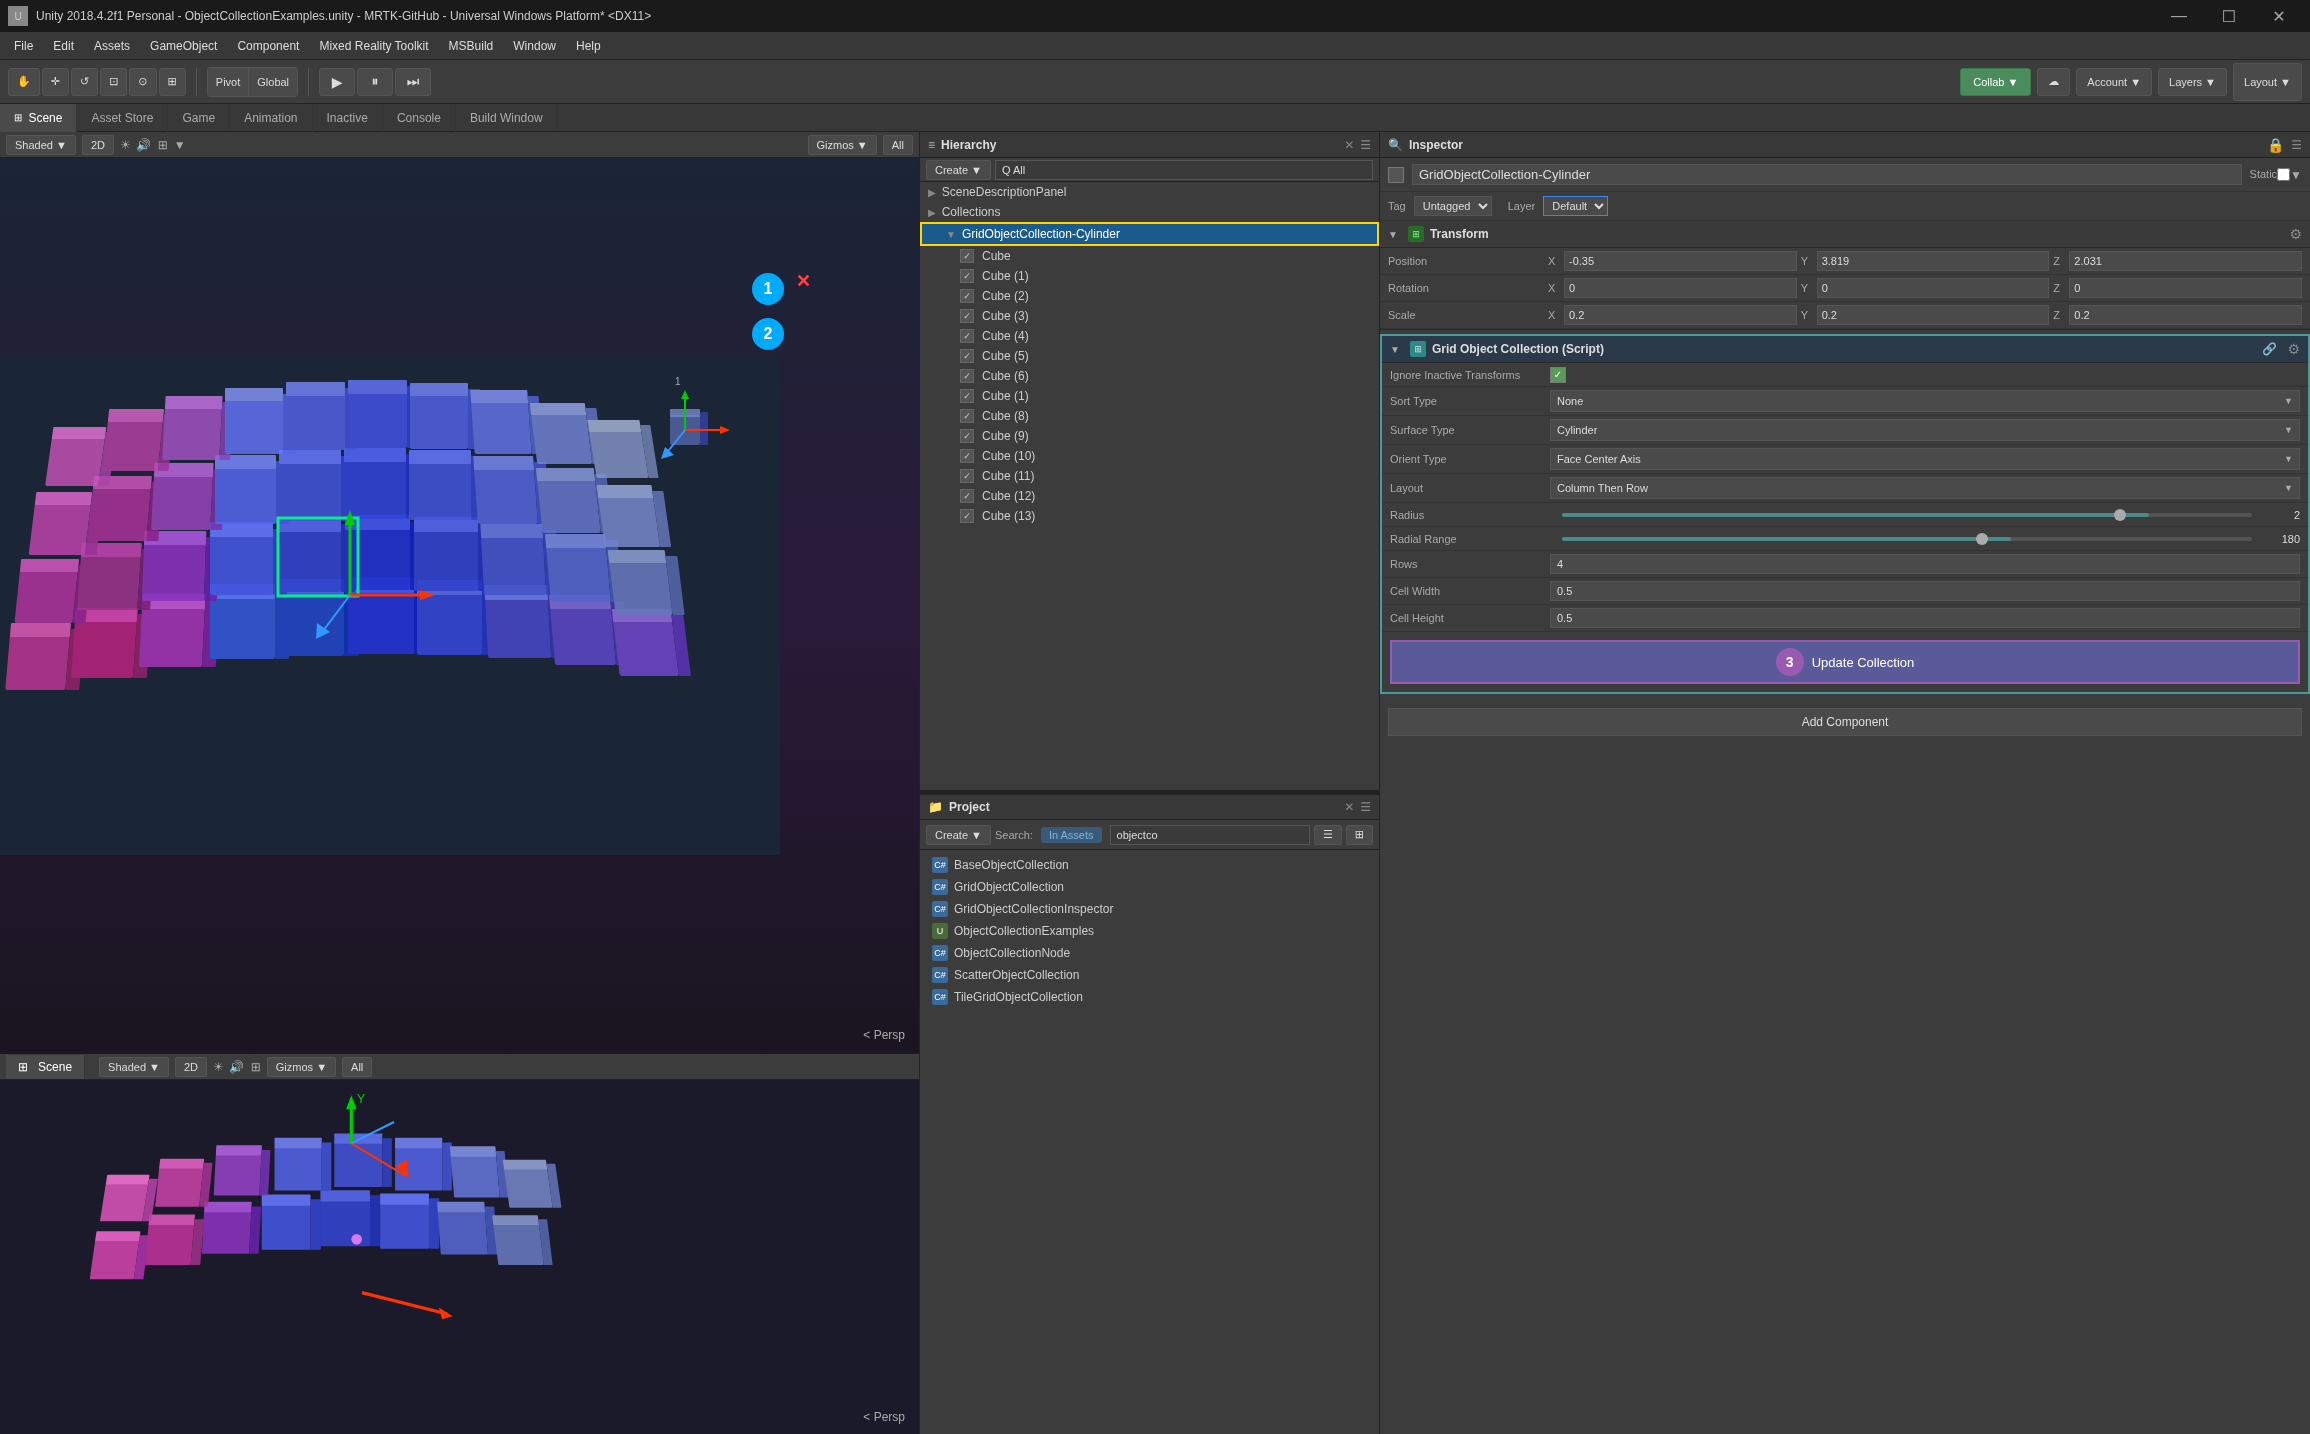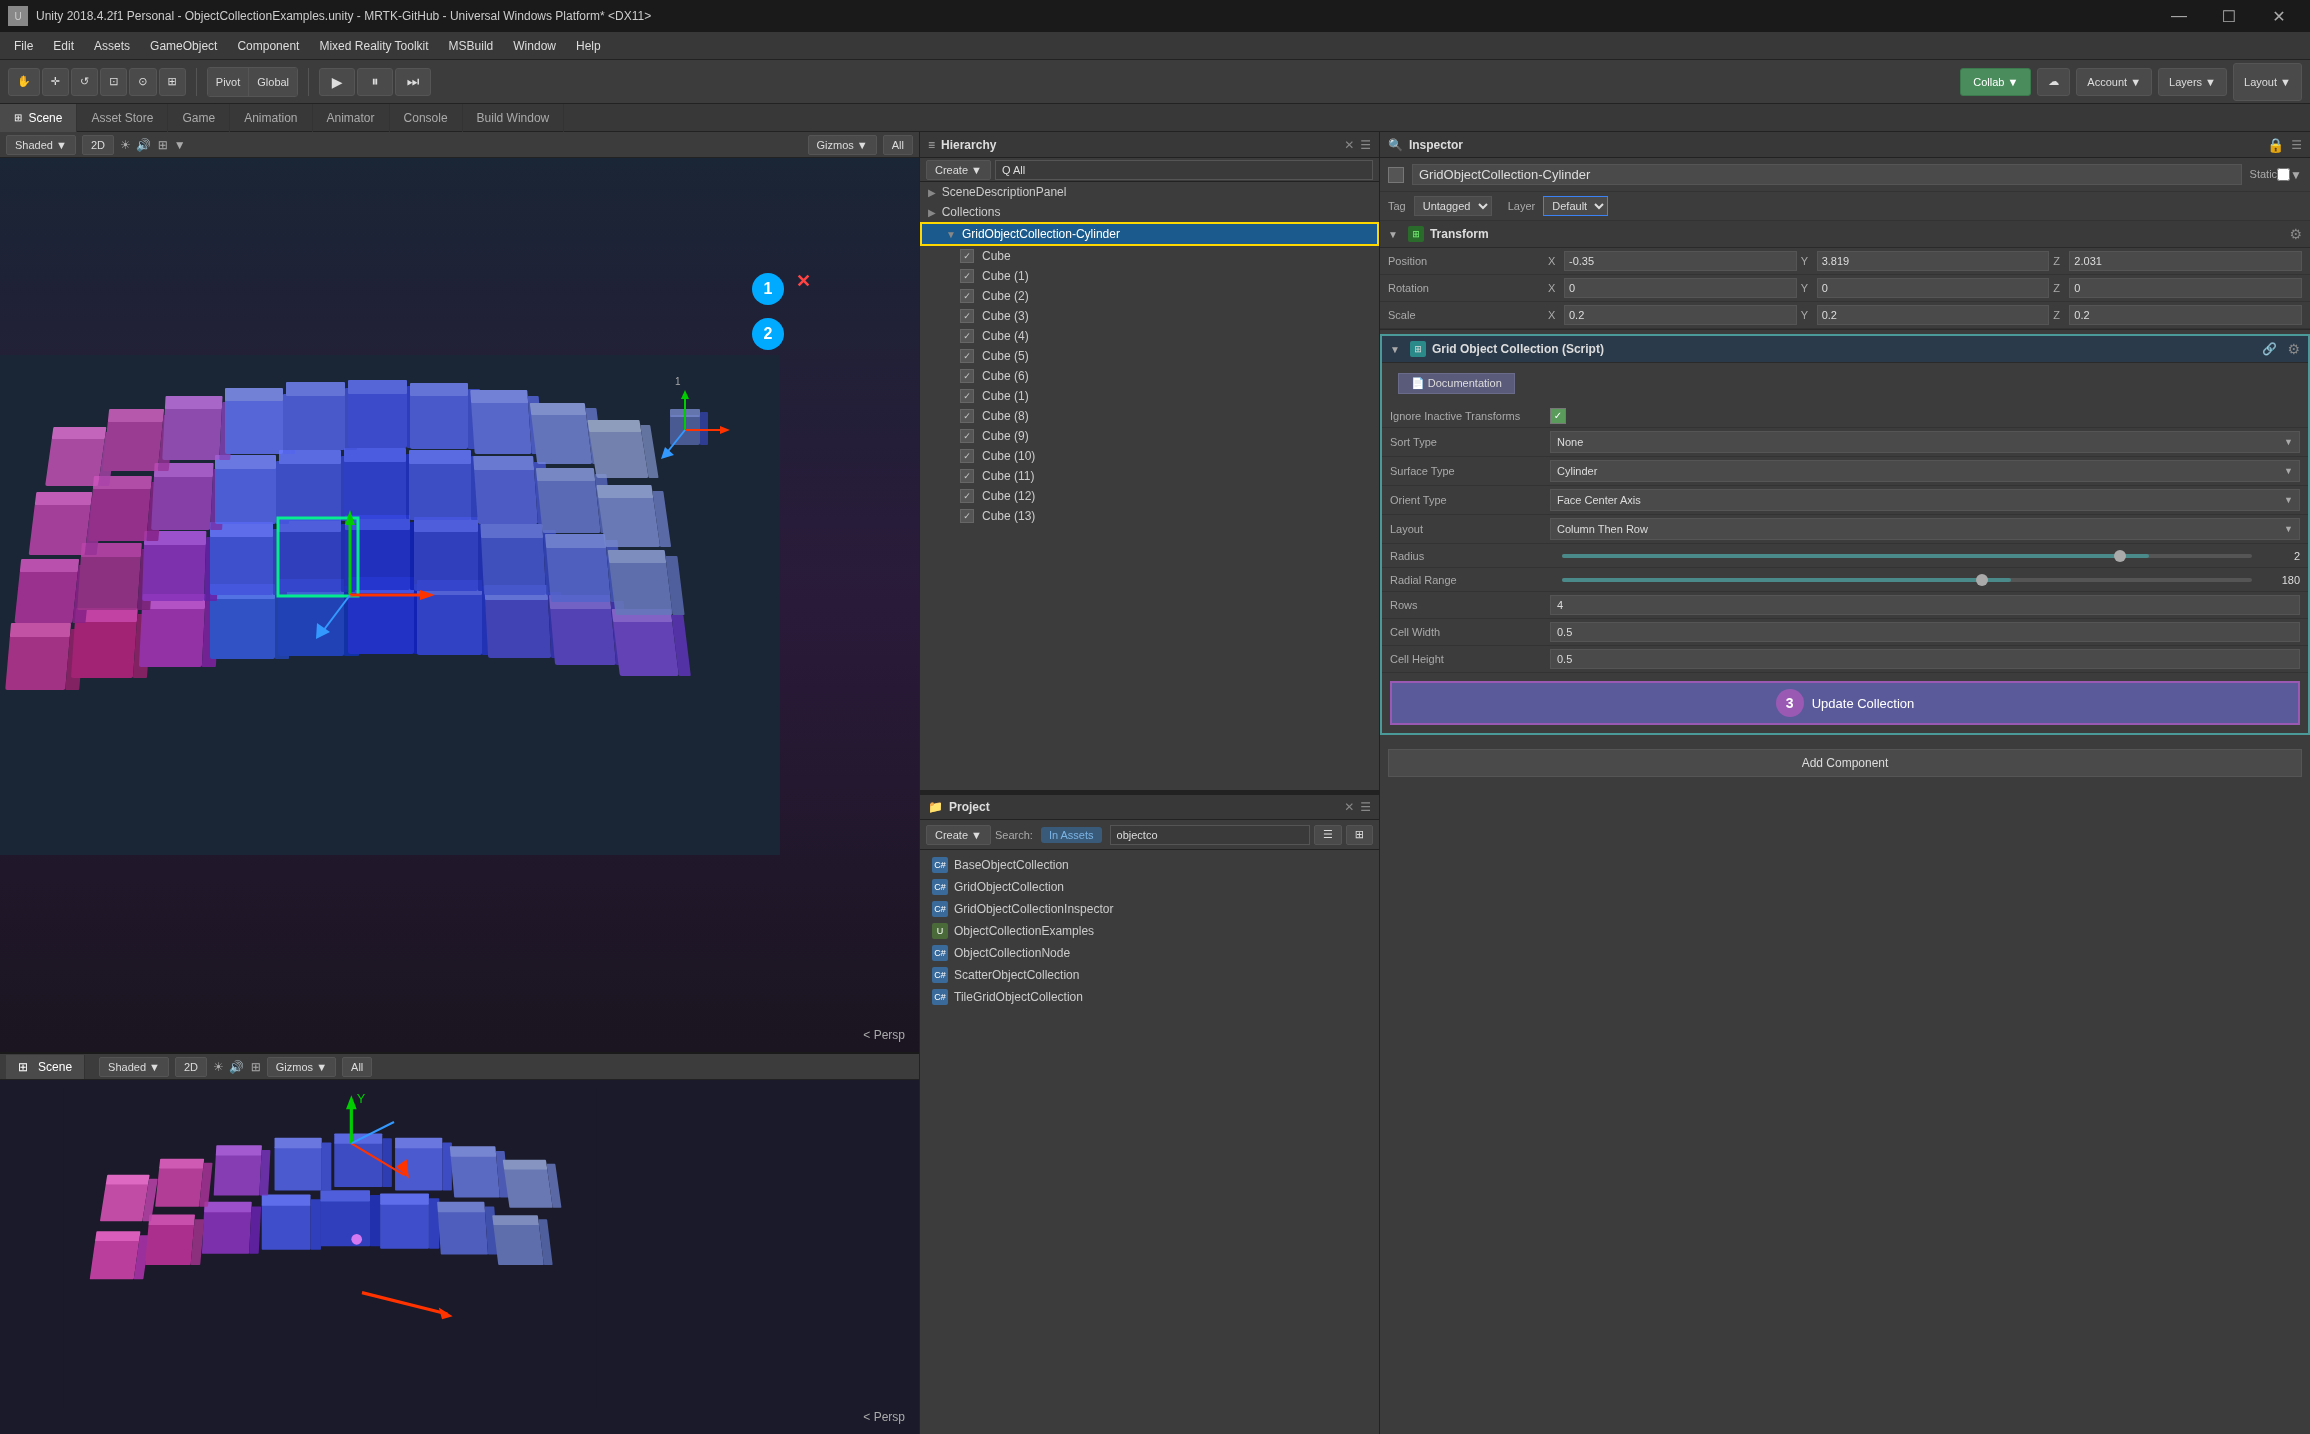--- a/index.html
+++ b/index.html
@@ -208,21 +208,21 @@
   <div class="tab">
     <span>Asset Store</span>
   </div>
   <div class="tab">
     <span>Game</span>
   </div>
   <div class="tab">
     <span>Animation</span>
   </div>
   <div class="tab">
-    <span>Animator</span>
+    <span>Inactive</span>
   </div>
   <div class="tab">
     <span>Console</span>
   </div>
   <div class="tab">
     <span>Build Window</span>
   </div>
 </div>
 
 <div id="main" style="display:flex; height:calc(1434px - 32px - 28px - 44px - 28px);">
@@ -872,26 +872,20 @@
 
     <div class="prop-section" style="border:2px solid #4a9a9a; margin:4px 0;">
       <div class="component-header" style="background:#2a3a4a; border-bottom:1px solid #2a2a2a;">
         <span class="component-expand">▼</span>
         <div class="component-icon teal" style="background:#2a8a8a;">⊞</div>
         <span class="grid-script-title">Grid Object Collection (Script)</span>
         <span style="color:#aaa; font-size:12px; margin-right:4px; cursor:pointer;">🔗</span>
         <span class="gear-icon">⚙</span>
       </div>
 
-      <div style="padding:4px 8px;">
-        <button class="doc-btn">
-          <span>📄</span>
-          <span>Documentation</span>
-        </button>
-      </div>
 
       <div class="prop-row">
         <span class="prop-label">Ignore Inactive Transforms</span>
         <div class="prop-value">
           <div class="checkbox-field">✓</div>
         </div>
       </div>
 
       <div class="prop-row">
         <span class="prop-label">Sort Type</span>

